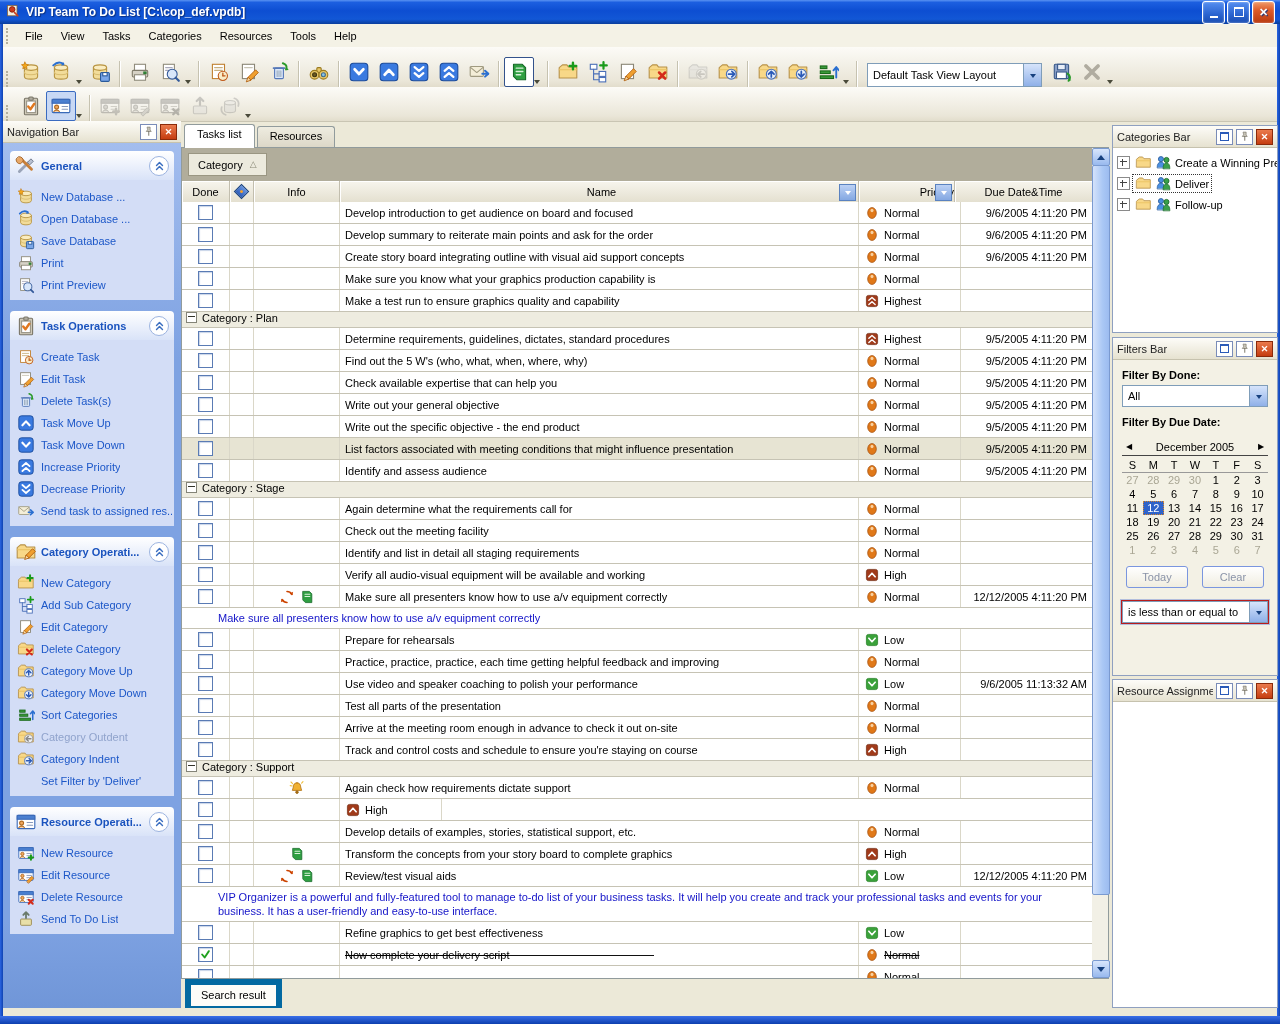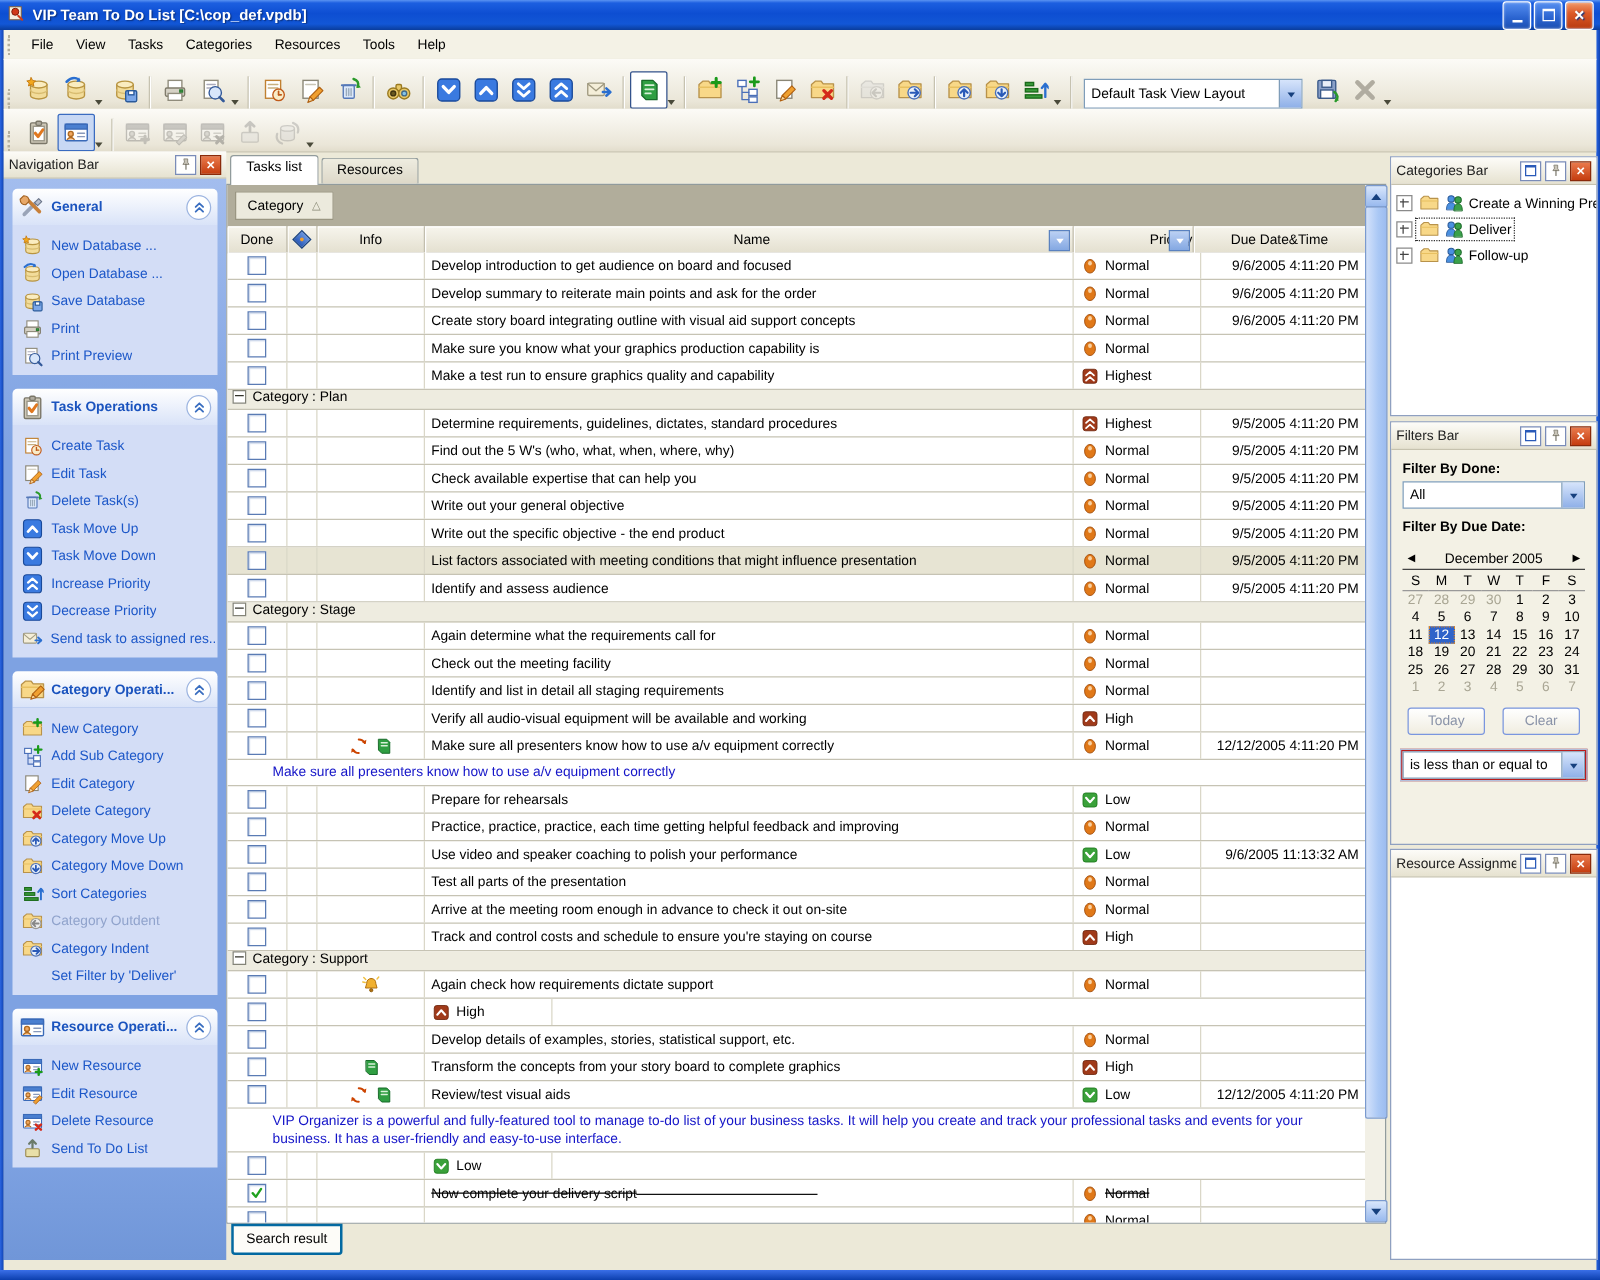--- a/index.html
+++ b/index.html
@@ -99,21 +99,21 @@
   .pri{width:14px;height:14px;display:flex;align-items:center;justify-content:center;flex:none}
   .vscroll{position:absolute;top:0;right:0;bottom:0;width:16px;background:#f2f0e6}
   .sb-btn{position:absolute;left:0;width:16px;height:16px;border:1px solid #7a9ad0;border-radius:2px;
     background:linear-gradient(#d8e6fc,#98b9ee);display:flex;align-items:center;justify-content:center}
   .sb-up{top:0}.sb-dn{bottom:0}
   .sb-tri-up{width:0;height:0;border:4px solid transparent;border-bottom:5px solid #16407e;margin-bottom:4px}
   .sb-tri-dn{width:0;height:0;border:4px solid transparent;border-top:5px solid #16407e;margin-top:4px}
   .sb-thumb{position:absolute;left:0;top:17px;width:16px;height:728px;border:1px solid #7a9ad0;border-radius:2px;
     background:linear-gradient(90deg,#d4e2fb,#aac8f5 60%,#9cbcf0)}
   .tabs-bottom{position:absolute;left:0;top:858px;height:26px;display:flex;padding-left:4px}
-  .btab{border:2px solid #0369a1;border-radius:0 0 3px 3px;background:#fdfcf8;padding:4px 10px;height:13px}
+  .btab{border:6px solid #0369a1;border-radius:0 0 3px 3px;background:#fdfcf8;padding:4px 10px;height:13px}
   
   .panel{position:absolute;left:1112px;width:164px;border:1px solid #8fa0c0;background:#fff;display:flex;flex-direction:column}
   .panel.cats{top:125px;height:206px}
   .panel.filters{top:337px;height:337px;background:#f3f1e5}
   .panel.res{top:679px;height:327px}
   .p-body{flex:1;overflow:hidden}
   .tree-item{height:21px;display:flex;align-items:center;padding-left:4px;gap:3px;white-space:nowrap}
   .plusbox{width:11px;height:11px;border:1px solid #8a8a8a;background:#fff;position:relative;flex:none}
   .plusbox::before{content:"";position:absolute;left:2px;right:2px;top:4px;height:1px;background:#444}
   .plusbox::after{content:"";position:absolute;top:2px;bottom:2px;left:4px;width:1px;background:#444}
@@ -1451,20 +1451,23 @@
           </div>
           <div class="cell c-due">12/12/2005 4:11:20 PM</div>
         </div>
         <div class="row-note">VIP Organizer is a powerful and fully-featured tool to manage to-do list of your business tasks. It will help you create and track your professional tasks and events for your business. It has a user-friendly and easy-to-use interface.</div>
         <div class="row-task">
           <div class="cell c-done">
             <span class="cb"></span>
           </div>
           <div class="cell c-ic"></div>
           <div class="cell c-info"></div>
+          <div class="cell c-name">
+            <span>Refine graphics to get best effectiveness</span>
+          </div>
           <div class="cell c-pri">
             <span class="pri">
               <svg viewBox="0 0 20 20" width="14" height="14">
                 <rect x="2" y="2" width="16" height="16" fill="#3aa13a" stroke="#1e7a1e" rx="3"></rect>
                 <path d="M5.5 7.5 L10 12.5 L14.5 7.5" fill="none" stroke="#fff" stroke-width="2.4" stroke-linecap="round" stroke-linejoin="round"></path>
               </svg>
             </span>
             <span>Low</span>
           </div>
           <div class="cell c-due"></div>

